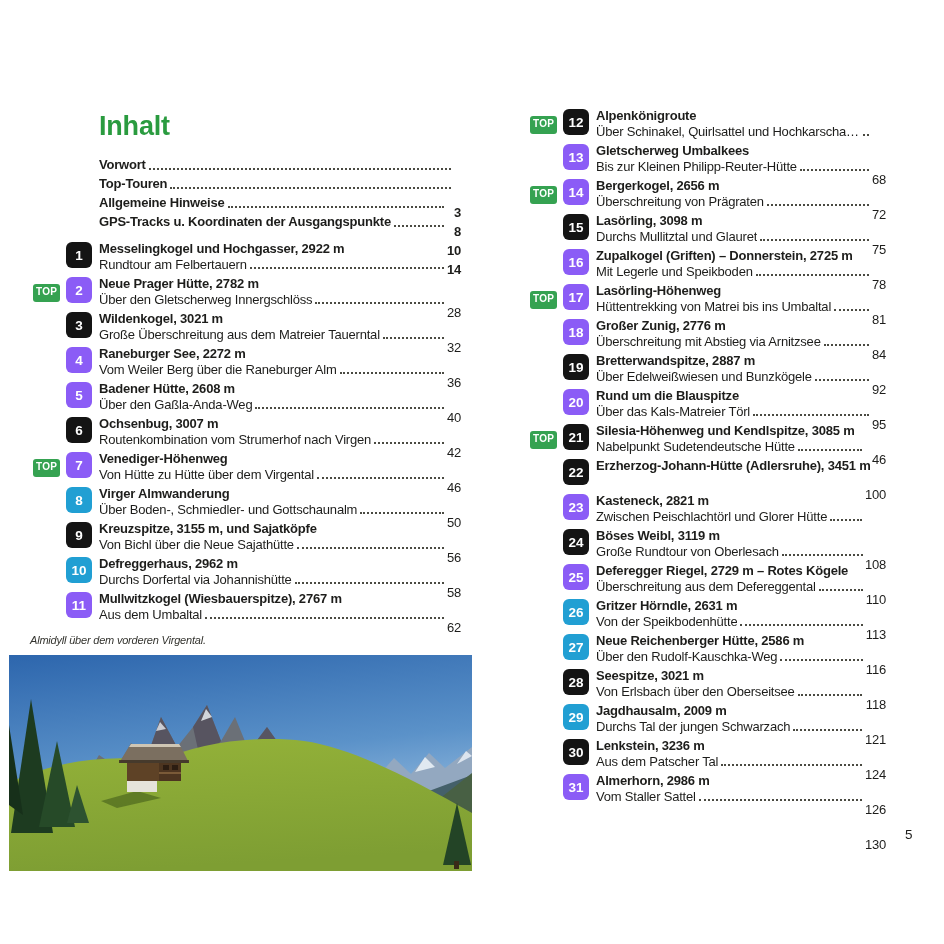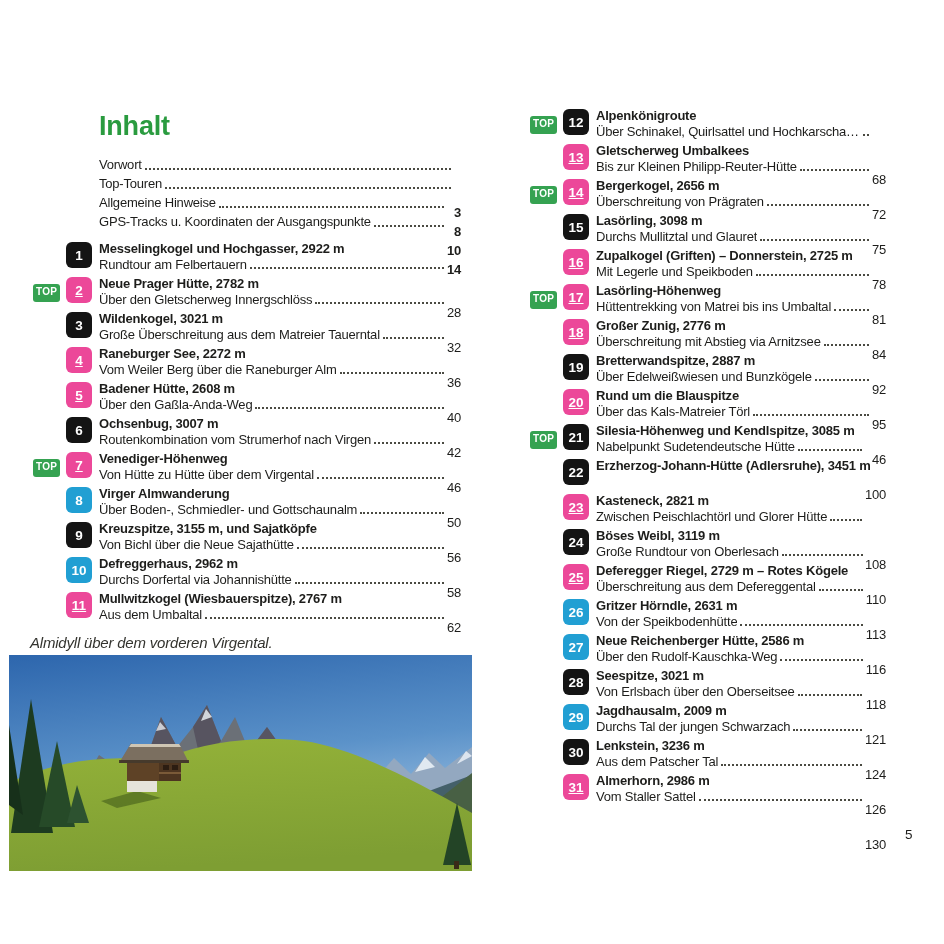--- a/index.html
+++ b/index.html
@@ -15,53 +15,53 @@
   #right-col { position:absolute; left:530px; top:108px; width:356px; }
 
   h1#title {
     margin:0 0 15px 66px; font-size:27px; line-height:28px;
     font-weight:bold; color:#2a9b3f;
   }
 
   
   #fm-list { margin:0 0 10px 66px; }
   .fm-row { display:flex; height:19px; line-height:19px; font-size:13px; }
-  .fm-label { font-weight:normal; white-space:nowrap; flex:0 1 auto; min-width:0; overflow:hidden; }
+  .fm-label { font-weight:bold; white-space:nowrap; flex:0 1 auto; min-width:0; overflow:hidden; }
   .fm-row .pg { font-weight:bold; }
 
   
   .entry { display:flex; height:35px; }
   .top-slot { flex:0 0 33px; padding-top:5px; box-sizing:border-box; }
   .top-badge {
     display:inline-block; background:#35a251; color:#fff;
     font-size:10px; font-weight:bold; line-height:15px; height:18px;
     padding:0 3px; border-radius:3px; letter-spacing:0.3px;
   }
   .num {
     flex:0 0 26px; width:26px; height:26px; margin:1px 7px 0 0;
     border-radius:6px; color:#fff; font-weight:bold; font-size:13.5px;
     display:flex; align-items:center; justify-content:center; letter-spacing:0;
   }
   .c-black { background:#141414; }
-  .c-red   { background:#ec4899;text-decoration:underline; }
+  .c-red   { background:#8b5cf6; }
   .c-blue  { background:#219fd3; }
   .txt { flex:1 1 auto; min-width:0; }
   .title {
     display:block; font-weight:bold; font-size:13px; line-height:16px;
     white-space:nowrap;
   }
   .sub-row { display:flex; font-size:13px; line-height:16px; height:16px; }
   .sub { flex:0 1 auto; min-width:0; white-space:nowrap; overflow:hidden; text-overflow:ellipsis; }
   .dots { flex:1 0 6px; border-bottom:2px dotted #4a4a42; margin:0 3px 4px 3px; }
   .pg { flex:0 0 auto;margin-top:48px; }
 
   
   #caption {
     position:absolute; left:30px; top:634px; font-style:italic;
-    font-size:15px; color:#33332e;
+    font-size:11px; color:#33332e;
   }
   #photo { position:absolute; left:9px; top:655px; width:463px; height:216px; }
   #photo svg { display:block; }
   #pagenum { position:absolute; left:905px; top:827px; font-size:13.5px; color:#1d1d1b; }
 </style>
 </head>
 <body>
 
 <div id="page">
 

